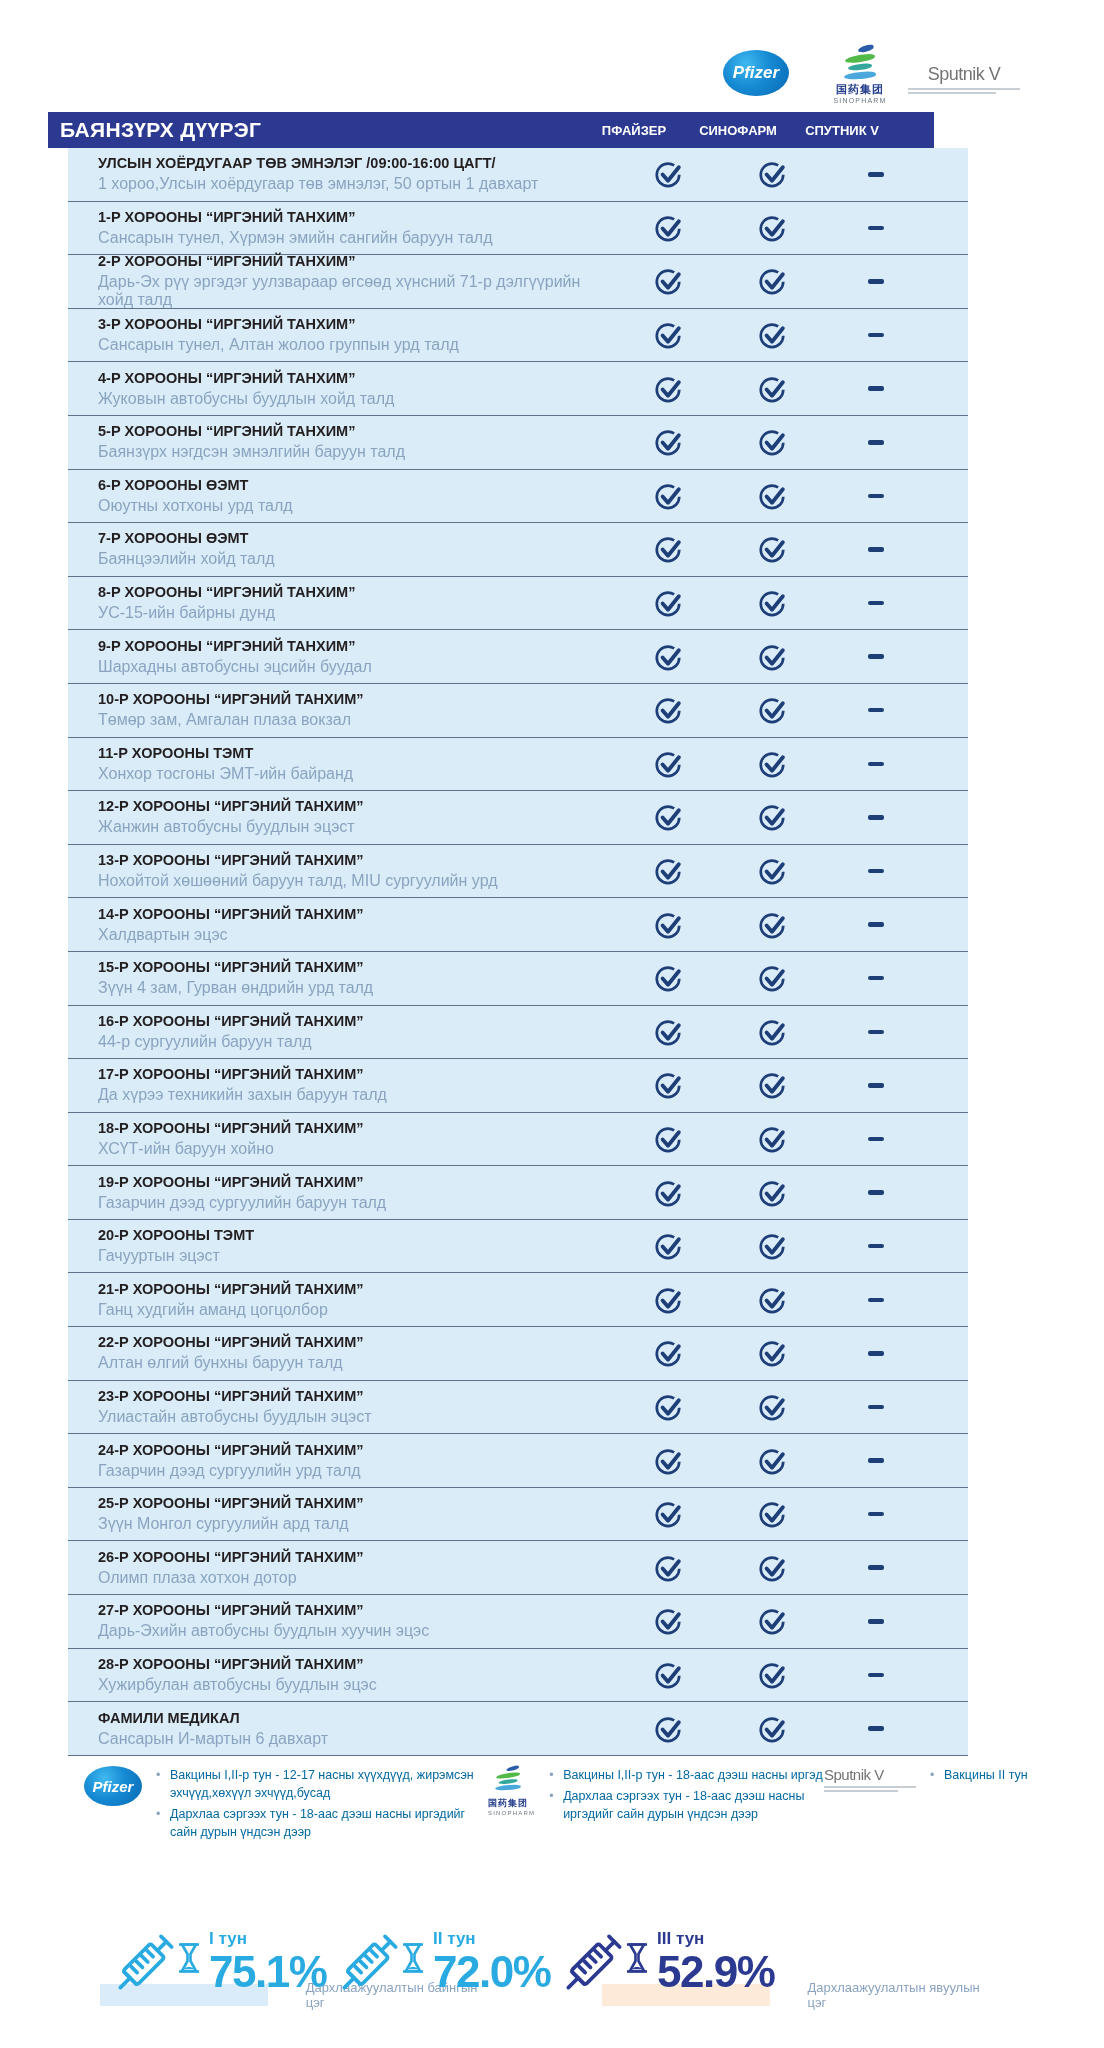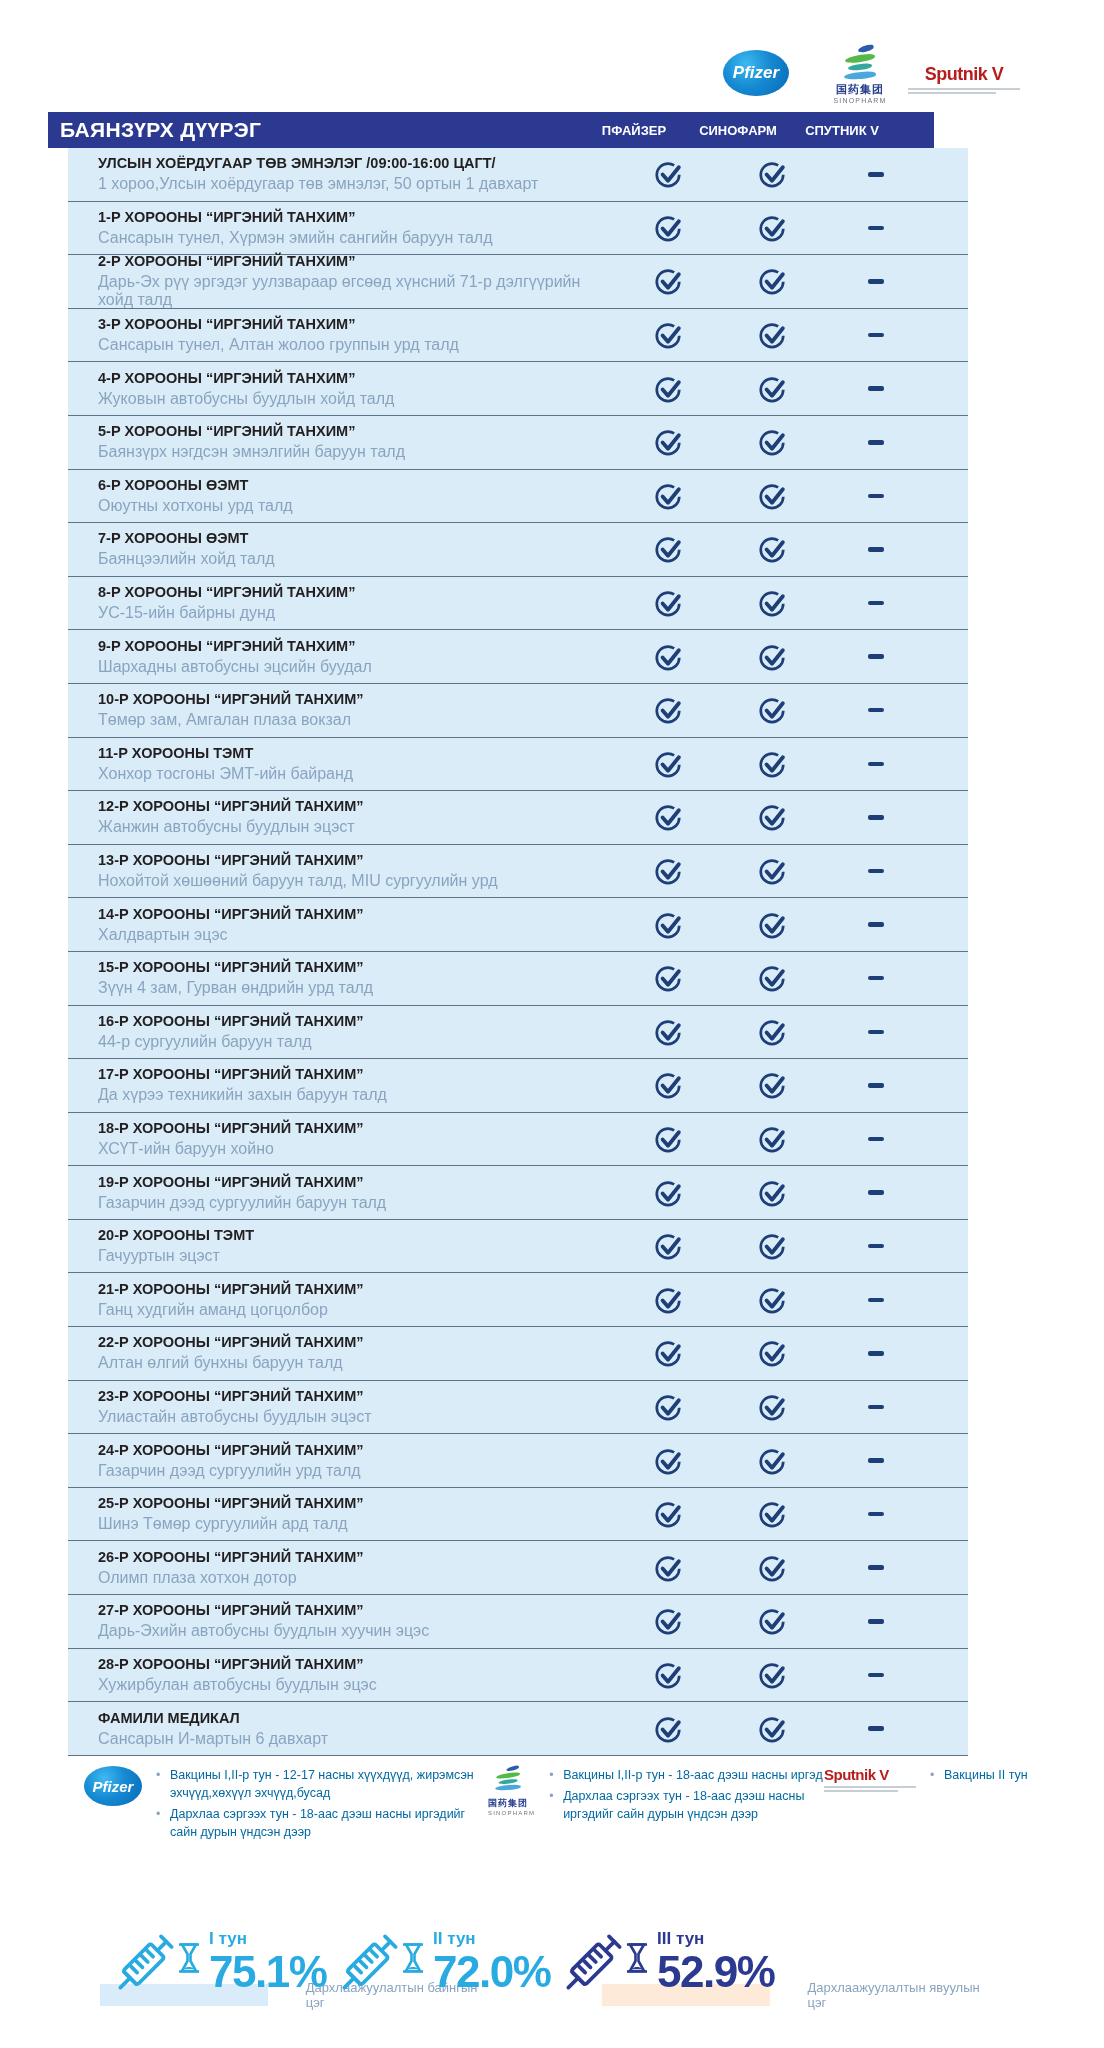--- a/index.html
+++ b/index.html
@@ -15,21 +15,21 @@
       color:#fff; font-weight:bold; font-style:italic; font-size:17px;
       display:flex; align-items:center; justify-content:center; margin-bottom:8px; }
   .sino-waves { width:40px; height:34px; display:flex; flex-direction:column; align-items:center; justify-content:flex-end; }
   .sino-waves span { display:block; border-radius:60% 40% 50% 50%; margin-top:2px; }
   .sw1 { width:16px; height:6px; background:#2a5caa; transform:rotate(-14deg) translateX(6px); }
   .sw2 { width:30px; height:7px; background:#53b948; transform:rotate(-8deg); }
   .sw3 { width:24px; height:6px; background:#35a89d; transform:rotate(-6deg); }
   .sw4 { width:32px; height:7px; background:#4aa8dd; transform:rotate(-4deg); }
   .sino-cn { font-size:11px; font-weight:bold; color:#27408e; margin-top:3px; letter-spacing:1px; }
   .sino-en { font-size:7px; color:#6b7682; letter-spacing:1.2px; }
-  .sputnik-name { font-size:18px; font-weight:bold; color:#b91c1c; letter-spacing:-0.5px; }
+  .sputnik-name { font-size:18px; font-weight:normal; color:#737373; letter-spacing:-0.5px; }
   .sputnik-lines { display:flex; flex-direction:column; gap:2px; margin-top:3px; margin-bottom:10px; }
   .sputnik-lines i { display:block; height:2.5px; background:#9aa7b0; opacity:.55; }
   .sl1 { width:112px; } .sl2 { width:88px; height:2px !important; }
 
   
   .thead { position:absolute; top:112px; left:48px; width:886px; height:36px;
            background:var(--header-bg,#2b3990); display:flex; align-items:center; padding-right:40px; }
   .thead-title { flex:1; color:#fff; font-size:21px; font-weight:bold; padding-left:12px; letter-spacing:.3px; }
   .thead-col { width:104px; text-align:center; color:#fff; font-size:13px; font-weight:bold; }
 
@@ -835,21 +835,21 @@
       </div>
       <div class="cell cell-sputnik">
 
         <span class="dash-icon"></span>
       </div>
     </div>
 
     <div class="row">
       <div class="row-text">
         <div class="row-title">25-Р ХОРООНЫ “ИРГЭНИЙ ТАНХИМ”</div>
-        <div class="row-sub">Шинэ Төмөр сургуулийн ард талд</div>
+        <div class="row-sub">Зүүн Монгол сургуулийн ард талд</div>
       </div>
       <div class="cell cell-pfizer">
         <span class="check-icon">
           <svg viewBox="0 0 36 36">
               <circle cx="18" cy="19" r="13.5" fill="none" stroke="currentColor" stroke-width="3.2" stroke-dasharray="71 14"></circle>
               <path d="M11.5 18.5l6.5 7.5L31 10" fill="none" stroke="currentColor" stroke-width="4.6" stroke-linecap="round" stroke-linejoin="round"></path>
             </svg>
         </span>
 
       </div>

